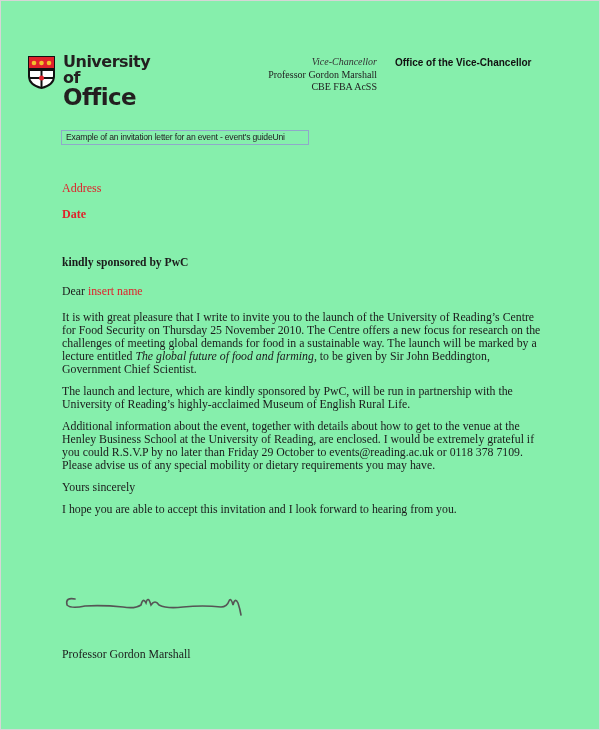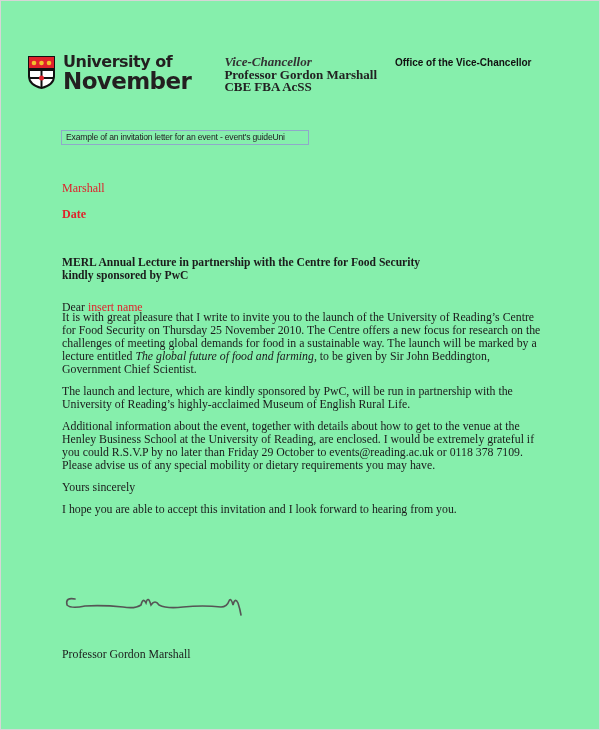--- a/index.html
+++ b/index.html
@@ -10,21 +10,21 @@
     font-family: "Liberation Serif", "DejaVu Serif", serif; color: #1a1a1a;
   }
   .abs { position: absolute; }
   
   .logo { left: 27px; top: 55px; width: 130px; height: 36px; }
   .crest { position: absolute; left: 0; top: 0; width: 27px; height: 33px; }
   .logo-text { position: absolute; left: 35px; top: -2px; font-family: "DejaVu Sans", sans-serif; font-weight: bold; color: #231f20; line-height: 1; }
   .logo-line1 { font-size: 16px; letter-spacing: -0.5px; }
   .logo-line2 { font-size: 23px; letter-spacing: -0.6px; margin-top: 0px; }
   
-  .vc-block { right: 222px; top: 55px; font-size: 13px; line-height: 12.5px; color: #222; font-weight: bold; }
+  .vc-block { right: 222px; top: 55px; text-align: right; font-size: 10px; line-height: 12.5px; color: #222; }
   .vc-block .italic { font-style: italic; color: #333; }
   .office { left: 394px; top: 56px; font-family: "Liberation Sans", sans-serif; font-size: 10px; font-weight: bold; color: #111; }
   .addr { left: 394px; top: 74px; font-size: 11px; line-height: 14px; letter-spacing: 0.4px; color: #222; }
   
   .caption-box {
     left: 60px; top: 129px; padding: 1px 4px; border: 1px solid #8fa9c9;
     font-family: "Liberation Sans", sans-serif; font-size: 8.6px; color: #222; letter-spacing: -0.2px;
     white-space: nowrap; overflow: hidden; width: 238px; line-height: 11px;
   }
   .red { color: #e0212b; }
@@ -45,43 +45,42 @@
       <rect x="1" y="1" width="25" height="11" fill="#e0212b"></rect>
       <circle cx="6" cy="7" r="2.3" fill="#f2c12e"></circle>
       <circle cx="13.5" cy="7" r="2.3" fill="#f2c12e"></circle>
       <circle cx="21" cy="7" r="2.3" fill="#f2c12e"></circle>
       <path d="M2 15 H25 V20 Q25 28 13.5 31 Q2 28 2 20 Z" fill="#fff"></path>
       <path d="M13.5 15 V31 M2 22 H25" stroke="#111" stroke-width="2"></path>
       <circle cx="13.5" cy="22" r="2.5" fill="#e0212b"></circle>
     </svg>
     <div class="logo-text">
       <div class="logo-line1">University of</div>
-      <div class="logo-line2">November</div>
+      <div class="logo-line2">Office</div>
     </div>
   </div>
 
   <div class="abs vc-block">
     <div class="italic">Vice-Chancellor</div>
     <div>Professor Gordon Marshall</div>
     <div>CBE FBA AcSS</div>
   </div>
 
   <div class="abs office">Office of the Vice-Chancellor</div>
 
   <div class="abs caption-box">Example of an invitation letter for an event - event's guideUni</div>
 
-  <div class="abs red placeholder" style="left:61px; top:180px;">Marshall</div>
+  <div class="abs red placeholder" style="left:61px; top:180px;">Address</div>
   <div class="abs red placeholder" style="left:61px; top:206px;font-weight:bold;">Date</div>
 
   <div class="abs body-text" style="top:256px;">
-    <div class="title">MERL Annual Lecture in partnership with the Centre for Food Security</div>
     <div class="title">kindly sponsored by PwC</div>
   </div>
 
-  <div class="abs body-text" style="top:300px;">
+  <div class="abs body-text" style="top:284px;">
     <span>Dear</span>
     <span class="red">insert name</span>
   </div>
 
   <div class="abs body-text" style="top:310px; width:485px;">
     <p><span>It is with great pleasure that I write to invite you to the launch of the University of Reading’s Centre for Food Security on Thursday 25 November 2010.  The Centre offers a new focus for research on the challenges of meeting global demands for food in a sustainable way.  The launch will be marked by a lecture entitled </span><em>The global future of food and farming</em><span>, to be given by Sir John Beddington, Government Chief Scientist.</span></p>
     <p>The launch and lecture, which are kindly sponsored by PwC, will be run in partnership with the University of Reading’s highly-acclaimed Museum of English Rural Life.</p>
     <p>Additional information about the event, together with details about how to get to the venue at the Henley Business School at the University of Reading, are enclosed.  I would be extremely grateful if you could R.S.V.P by no later than Friday 29 October to events@reading.ac.uk or 0118 378 7109.  Please advise us of any special mobility or dietary requirements you may have.</p>
     <p>Yours sincerely</p>
     <p>I hope you are able to accept this invitation and I look forward to hearing from you.</p>

